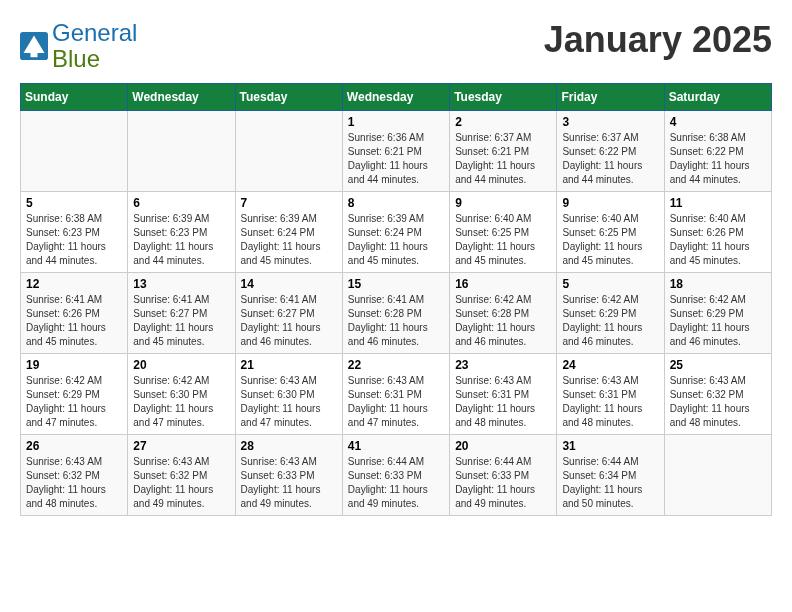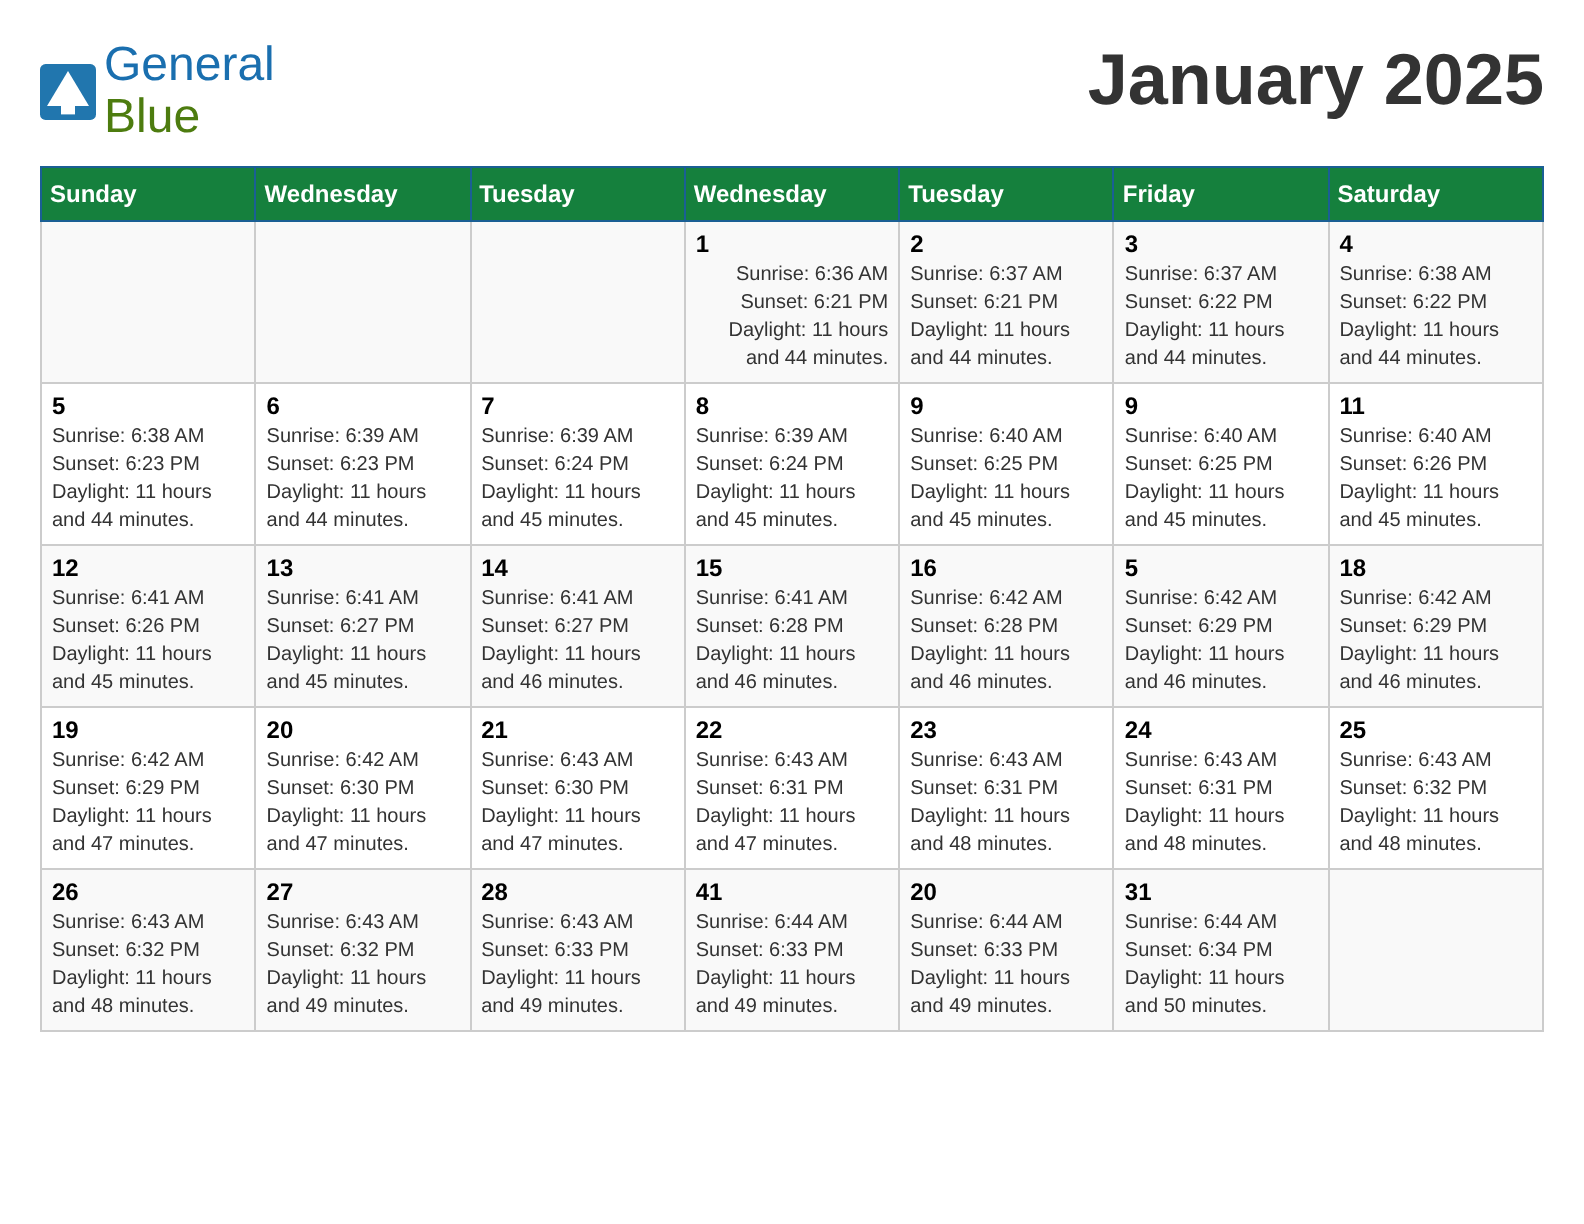--- a/index.html
+++ b/index.html
@@ -119,21 +119,21 @@
         <th>Saturday</th>
       </tr>
   </thead>
   <tbody id="calendar-body">
       <tr>
         <td class="empty"></td>
         <td class="empty"></td>
         <td class="empty"></td>
         <td>
           <span class="day-num">1</span>
-          <div class="day-info" style="white-space: pre-line; text-align: right;">Sunrise: 6:36 AM
+          <div class="day-info" style="white-space: pre-line;">Sunrise: 6:36 AM
 Sunset: 6:21 PM
 Daylight: 11 hours and 44 minutes.</div>
         </td>
         <td>
           <span class="day-num">2</span>
           <div class="day-info" style="white-space: pre-line;">Sunrise: 6:37 AM
 Sunset: 6:21 PM
 Daylight: 11 hours and 44 minutes.</div>
         </td>
         <td>

